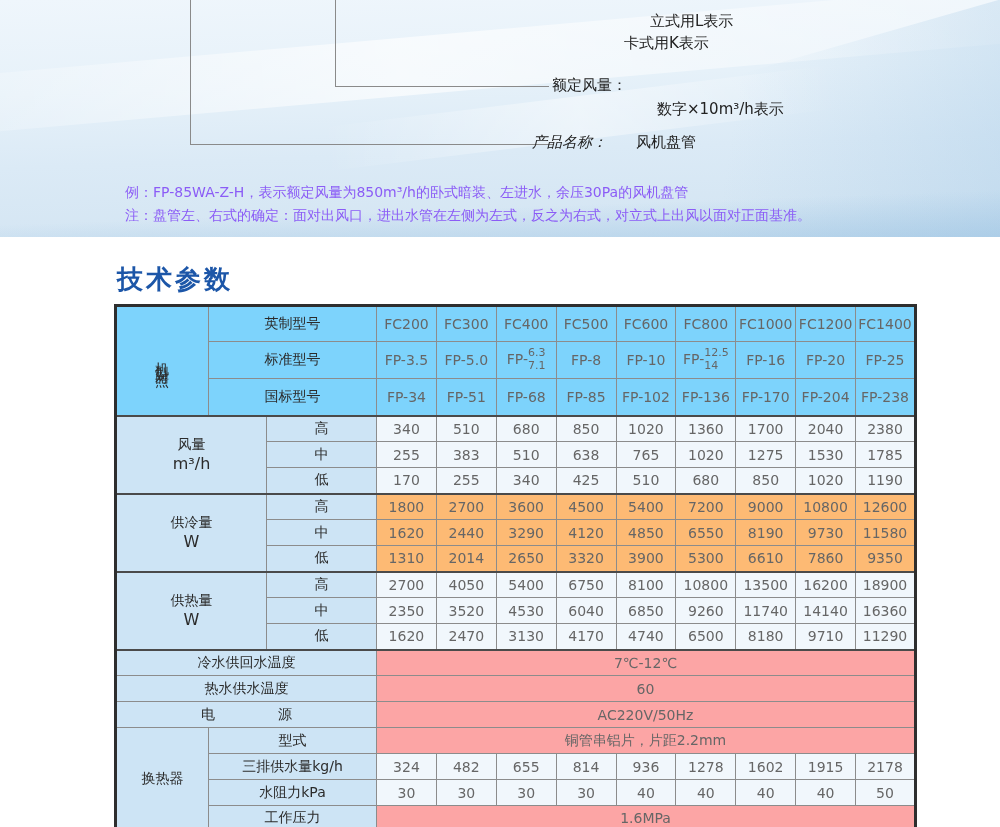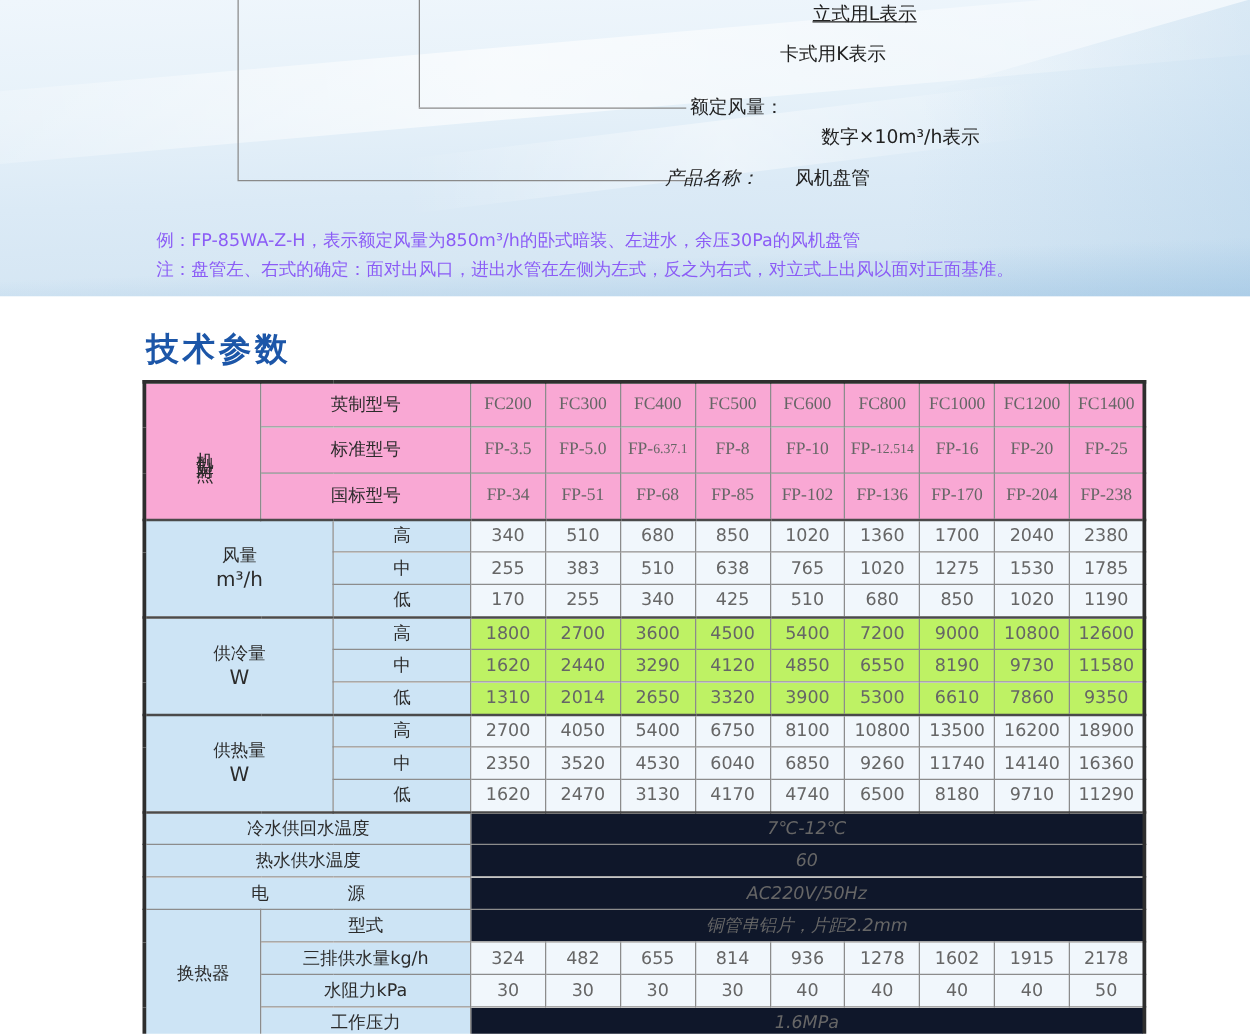--- a/index.html
+++ b/index.html
@@ -26,21 +26,21 @@
   .facet4 { position:absolute; left:320px; top:96px; width:520px; height:44px;
     background:linear-gradient(90deg,rgba(255,255,255,0),rgba(255,255,255,0.45),rgba(255,255,255,0));
     transform:rotate(-7deg); }
   
   .dline { position:absolute; }
   .lineA-v { left:190px; top:0; height:144px; border-left:1px solid #8a8a8a; }
   .lineA-h { left:190px; top:144px; width:364px; border-top:1px solid #8a8a8a; }
   .lineB-v { left:335px; top:0; height:86px; border-left:1px solid #8a8a8a; }
   .lineB-h { left:335px; top:86px; width:214px; border-top:1px solid #8a8a8a; }
   .dg-text { position:absolute; font-size:15px; color:#222; white-space:nowrap; }
-  .t-l   { left:650px; top:2px;text-decoration:underline;  }
+  .t-l   { left:650px; top:12px;  }
   .t-k   { left:624px; top:34px; }
   .t-al  { left:552px; top:76px; }
   .t-av  { left:657px; top:76px;margin-top:24px; }
   .t-pl  { left:532px; top:133px;font-style:italic; }
   .t-pv  { left:636px; top:133px; }
   
   .note { position:absolute; left:125px; font-size:14px; color:#8b5cf6; white-space:nowrap; }
   .note1 { top:184px; }
   .note2 { top:207px; }
   
@@ -50,28 +50,28 @@
   table.spec {
     position:absolute; left:114px; top:304px; width:803px;
     border-collapse:collapse; table-layout:fixed;
     font-size:14px; border:3px solid #2e2e2e;
   }
   .spec td {
     border:1px solid #8c8c8c; text-align:center; vertical-align:middle;
     padding:0; color:#666; background:#f1f7fc; overflow:hidden; white-space:nowrap;
   }
   .spec td.lab { background:#cde4f5; color:#2b2b2b; }
-  .spec tr.hdr td { background:#f9a8d4;font-family:Liberation Serif, serif; }
-  .spec tr.mid td:not(.lab) { background:#bef264; }
-  .spec td.blue { background:#0f172a;font-style:italic; }
+  .spec tr.hdr td { background:#7dd3fc; }
+  .spec tr.mid td:not(.lab) { background:#fdba74; }
+  .spec td.blue { background:#fca5a5; }
   .spec tr.sep td { border-top:2px solid #4a4a4a; }
   tr.r36 { height:36px; } tr.r37 { height:37px; } tr.r26 { height:26px; }
   .vert { writing-mode:vertical-rl; text-orientation:upright; letter-spacing:4px; font-size:14px; }
   .unit { font-size:16px; }
-  .stack { display:inline-flex; flex-direction:row; font-size:11px; line-height:1.15;
+  .stack { display:inline-flex; flex-direction:column; font-size:11px; line-height:1.15;
     text-align:left; vertical-align:middle; }
   .spread { display:inline-block; letter-spacing:4.5em; margin-right:-4.5em; }
 </style>
 </head>
 <body>
 
 <div class="banner">
   <div class="facet1"></div>
   <div class="facet4"></div>
   <div class="facet2"></div>

